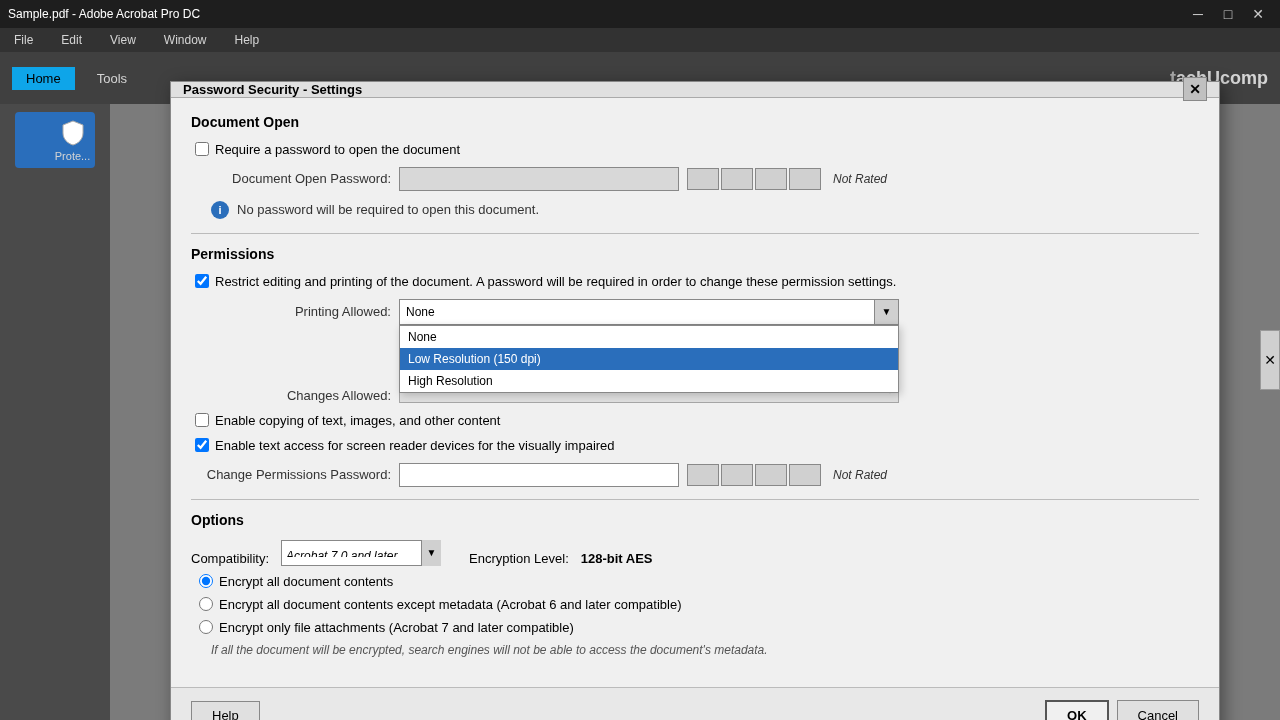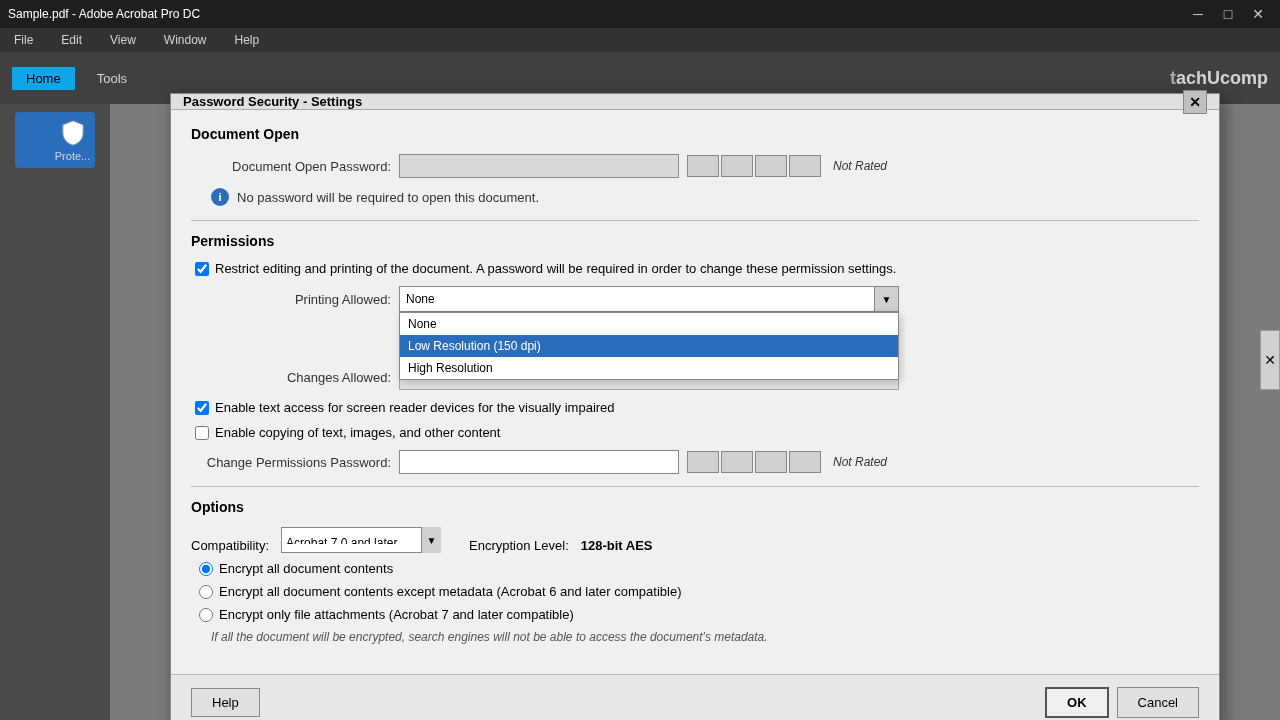--- a/index.html
+++ b/index.html
@@ -300,40 +300,41 @@
       margin-bottom: 8px;
     }
     .compatibility-select {
       width: 160px;
       height: 26px;
       border: 1px solid #888;
       background: #fff;
       padding: 8px 4px;
       font-size: 12px;
       appearance: none;
+      font-style: italic;
     }
     .compatibility-wrapper {
       position: relative;
       display: inline-block;
     }
     .compatibility-arrow {
       position: absolute;
       right: 0; top: 0;
       height: 100%; width: 20px;
       background: #d0d0d0;
       border-left: 1px solid #888;
       display: flex; align-items: center; justify-content: center;
       font-size: 10px;
       pointer-events: none;
     }
 
     
     .radio-row {
       display: flex;
-      align-items: flex-end;
+      align-items: center;
       gap: 6px;
       margin-bottom: 8px;
       padding-left: 8px;
     }
     .radio-row input[type="radio"] {
       width: 14px; height: 14px;
     }
 
     
     .dialog-footer {
@@ -448,20 +449,24 @@
 
           <div class="dialog-titlebar">
             <span>Password Security - Settings</span>
             <div class="dialog-close-btn">✕</div>
           </div>
 
           <div class="dialog-body">
 
             <div class="section-header">Document Open</div>
 
+            <div class="checkbox-row">
+              <input type="checkbox" style="">
+              <label>Require a password to open the document</label>
+            </div>
 
             <div class="form-row">
               <span class="form-label">Document Open Password:</span>
               <input type="password" class="form-input" disabled="" style="">
               <div class="strength-boxes">
                 <div class="strength-box"></div>
                 <div class="strength-box"></div>
                 <div class="strength-box"></div>
                 <div class="strength-box"></div>
               </div>
@@ -491,33 +496,33 @@
                 </div>
 
                 <div class="dropdown-menu">
                   <div class="dropdown-option">None</div>
                   <div class="dropdown-option selected">Low Resolution (150 dpi)</div>
                   <div class="dropdown-option">High Resolution</div>
                 </div>
               </div>
             </div>
 
-            <div class="form-row" style="margin-top: 52px;">
+            <div class="form-row" style="margin-top: 52px; align-items: flex-end;">
               <span class="form-label">Changes Allowed:</span>
               <select class="changes-dropdown" disabled="" style="width:500px;"></select>
+            </div>
+
+            <div class="checkbox-row">
+              <input type="checkbox" style="">
+              <label>Enable copying of text, images, and other content</label>
             </div>
 
             <div class="checkbox-row">
               <input type="checkbox" checked="" style="">
               <label>Enable text access for screen reader devices for the visually impaired</label>
-            </div>
-
-            <div class="checkbox-row">
-              <input type="checkbox" style="">
-              <label>Enable copying of text, images, and other content</label>
             </div>
 
             <div class="form-row">
               <span class="form-label">Change Permissions Password:</span>
               <input type="password" class="form-input" style="">
               <div class="strength-boxes">
                 <div class="strength-box"></div>
                 <div class="strength-box"></div>
                 <div class="strength-box"></div>
                 <div class="strength-box"></div>

